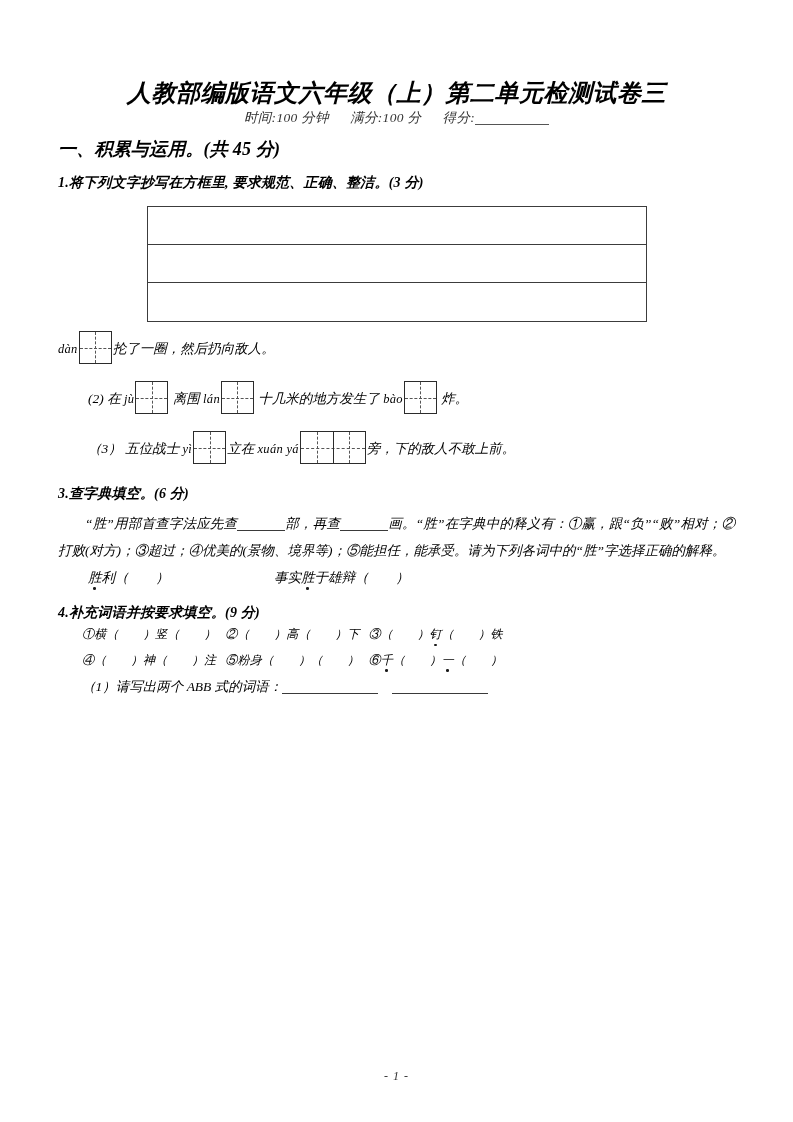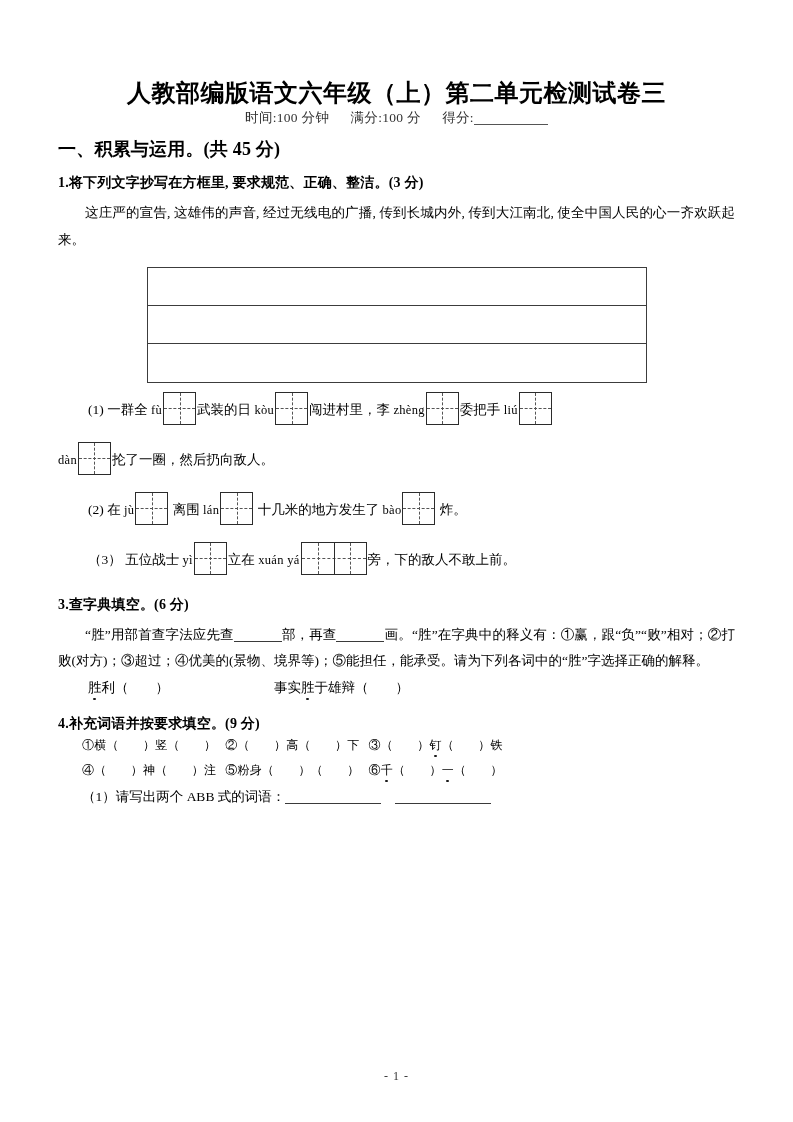--- a/index.html
+++ b/index.html
@@ -15,20 +15,21 @@
     color: #000000;
     overflow: hidden;
   }
   .page {
     position: absolute;
     left: 0; top: 0;
     width: 793px;
     height: 1122px;
     box-sizing: border-box;
     padding: 0 58px;
+    font-style: italic;
   }
 
   
   .doc-title {
     margin: 0;
     padding-top: 78px;
     text-align: center;
     font-size: 24px;
     font-weight: bold;
     letter-spacing: 0.5px;
@@ -207,32 +208,27 @@
     <span>时间:100 分钟</span>
     <span class="gap"></span>
     <span>满分:100 分</span>
     <span class="gap"></span>
     <span>得分:</span><span class="score-rule"></span>
   </div>
 
   <div class="sec-head">一、积累与运用。(共 45 分)</div>
 
   <div class="q-head">1.将下列文字抄写在方框里, 要求规范、正确、整洁。(3 分)</div>
-  <div class="body-text indent">这庄严的宣告, 这雄伟的声音, 经过无线电的广播, 传到长城内外, 传到大江南北, 使全中国人民的心一齐欢跃起来。</div>
   <div class="copy-grid">
     <div class="copy-row"></div>
     <div class="copy-row"></div>
     <div class="copy-row"></div>
   </div>
 
 
-  <div class="pinyin-line indent2">
-    <span>(1)</span>
-    <span>一群全 </span><span class="py">fù</span><span class="tzg"></span><span>武装的日 </span><span class="py">kòu</span><span class="tzg"></span><span>闯进村里，李 </span><span class="py">zhèng</span><span class="tzg"></span><span>委把手 </span><span class="py">liú</span><span class="tzg"></span>
-  </div>
 
   <div class="pinyin-line">
     <span class="py">dàn</span><span class="tzg"></span><span>抡了一圈，然后扔向敌人。</span>
   </div>
 
   <div class="pinyin-line indent2">
     <span>(2)</span>
     <span>在 </span><span class="py">jù</span><span class="tzg"></span><span> 离围 </span><span class="py">lán</span><span class="tzg"></span><span> 十几米的地方发生了 </span><span class="py">bào</span><span class="tzg"></span><span> 炸。</span>
   </div>
 

